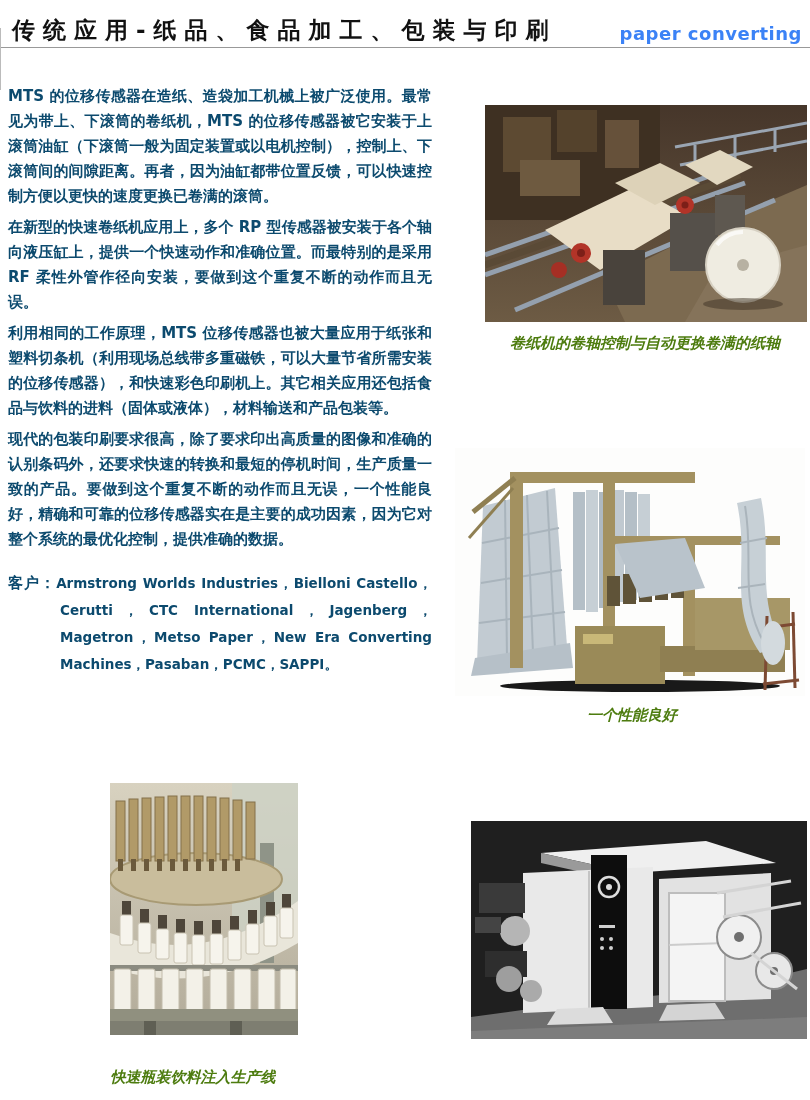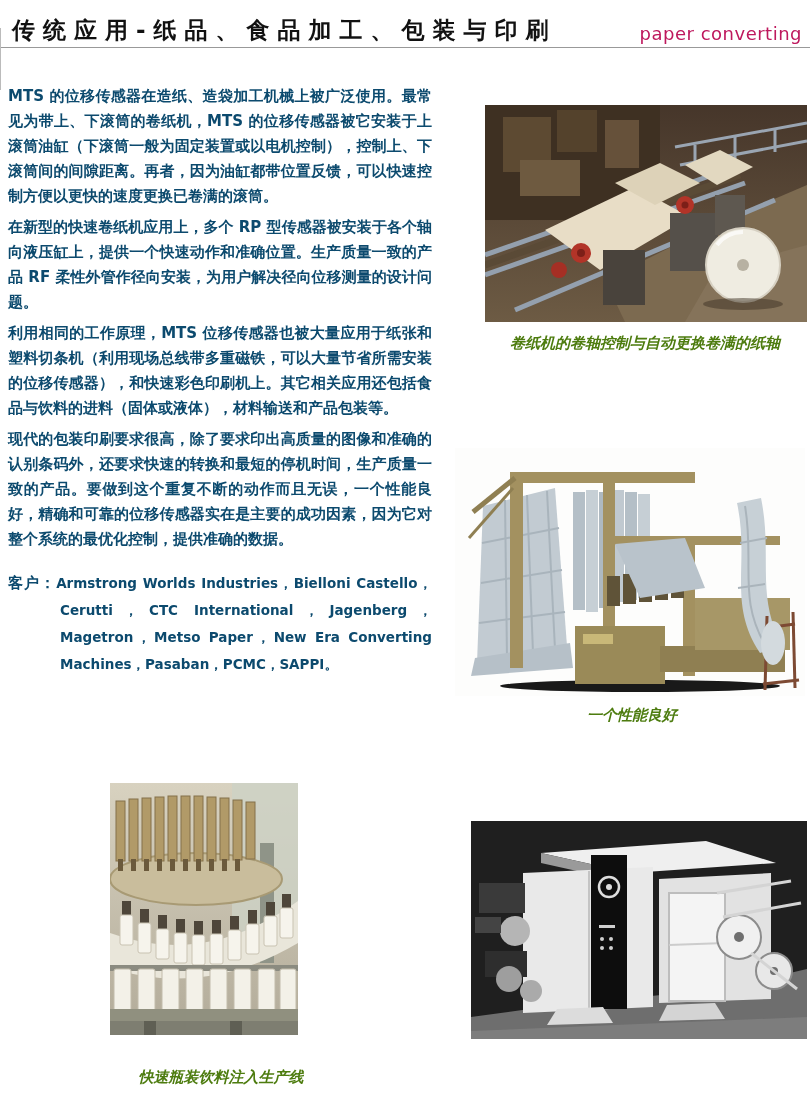--- a/index.html
+++ b/index.html
@@ -12,21 +12,21 @@
     overflow:hidden;
   }
   
   .page-title{
     position:absolute;left:12px;top:15px;
     font-size:23px;font-weight:bold;letter-spacing:8px;
     color:#111;white-space:nowrap;
   }
   .header-tagline{
     position:absolute;right:8px;top:23px;
-    font-size:18px;font-weight:normal;color:#be185d;
+    font-size:18px;font-weight:bold;color:#3b82f6;
     letter-spacing:0.5px;
   }
   .title-rule{
     position:absolute;left:0;top:47px;width:810px;height:1px;
     background:#999999;
   }
   .left-margin-tick{
     position:absolute;left:0;top:28px;width:1px;height:62px;
     background:#bbbbbb;
   }
@@ -53,40 +53,40 @@
   .figure{position:absolute;}
   .figure svg{display:block;}
   .fig-caption{
     position:absolute;
     font-size:15px;font-weight:bold;font-style:italic;
     text-align:center;color:#4d7c0f;
     font-family:"DejaVu Serif","Liberation Serif",serif;
   }
   .cap1{left:484px;top:334px;width:322px;}
   .cap2{left:457px;top:706px;width:350px;}
-  .cap3{left:76px;top:1068px;width:290px;}
+  .cap3{left:48px;top:1068px;width:290px;}
   .cap4{left:497px;top:1068px;width:300px;}
   .fig1{left:485px;top:105px;}
   .fig2{left:455px;top:448px;}
   .fig3{left:110px;top:783px;}
   .fig4{left:471px;top:821px;}
 </style>
 </head>
 <body>
 
 <div class="page">
 
   <div class="page-title">传统应用-纸品、食品加工、包装与印刷</div>
   <div class="header-tagline">paper converting</div>
   <div class="title-rule"></div>
   <div class="left-margin-tick"></div>
 
   <div class="article">
     <p>MTS 的位移传感器在造纸、造袋加工机械上被广泛使用。最常见为带上、下滚筒的卷纸机，MTS 的位移传感器被它安装于上滚筒油缸（下滚筒一般为固定装置或以电机控制），控制上、下滚筒间的间隙距离。再者，因为油缸都带位置反馈，可以快速控制方便以更快的速度更换已卷满的滚筒。</p>
-    <p>在新型的快速卷纸机应用上，多个 RP 型传感器被安装于各个轴向液压缸上，提供一个快速动作和准确位置。生产质量一致的产品 RF 柔性外管作径向安装，为用户解决径向位移测量的设计问题。</p>
+    <p>在新型的快速卷纸机应用上，多个 RP 型传感器被安装于各个轴向液压缸上，提供一个快速动作和准确位置。而最特别的是采用 RF 柔性外管作径向安装，要做到这个重复不断的动作而且无误。</p>
     <p>利用相同的工作原理，MTS 位移传感器也被大量应用于纸张和塑料切条机（利用现场总线带多重磁铁，可以大量节省所需安装的位移传感器），和快速彩色印刷机上。其它相关应用还包括食品与饮料的进料（固体或液体），材料输送和产品包装等。</p>
     <p>现代的包装印刷要求很高，除了要求印出高质量的图像和准确的认别条码外，还要求快速的转换和最短的停机时间，生产质量一致的产品。要做到这个重复不断的动作而且无误，一个性能良好，精确和可靠的位移传感器实在是主要的成功因素，因为它对整个系统的最优化控制，提供准确的数据。</p>
     <p class="customers"><span class="cn-label">客户：</span><span>Armstrong Worlds Industries，Bielloni Castello，Cerutti，CTC International，Jagenberg，Magetron，Metso Paper，New Era Converting Machines，Pasaban，PCMC，SAPPI。</span></p>
   </div>
 
   <div class="figure fig1">
     <svg width="322" height="217" viewBox="0 0 322 217">
       <defs>
         <linearGradient id="g1bg" x1="0" y1="0" x2="0" y2="1">
           <stop offset="0" stop-color="#46362a"></stop>

